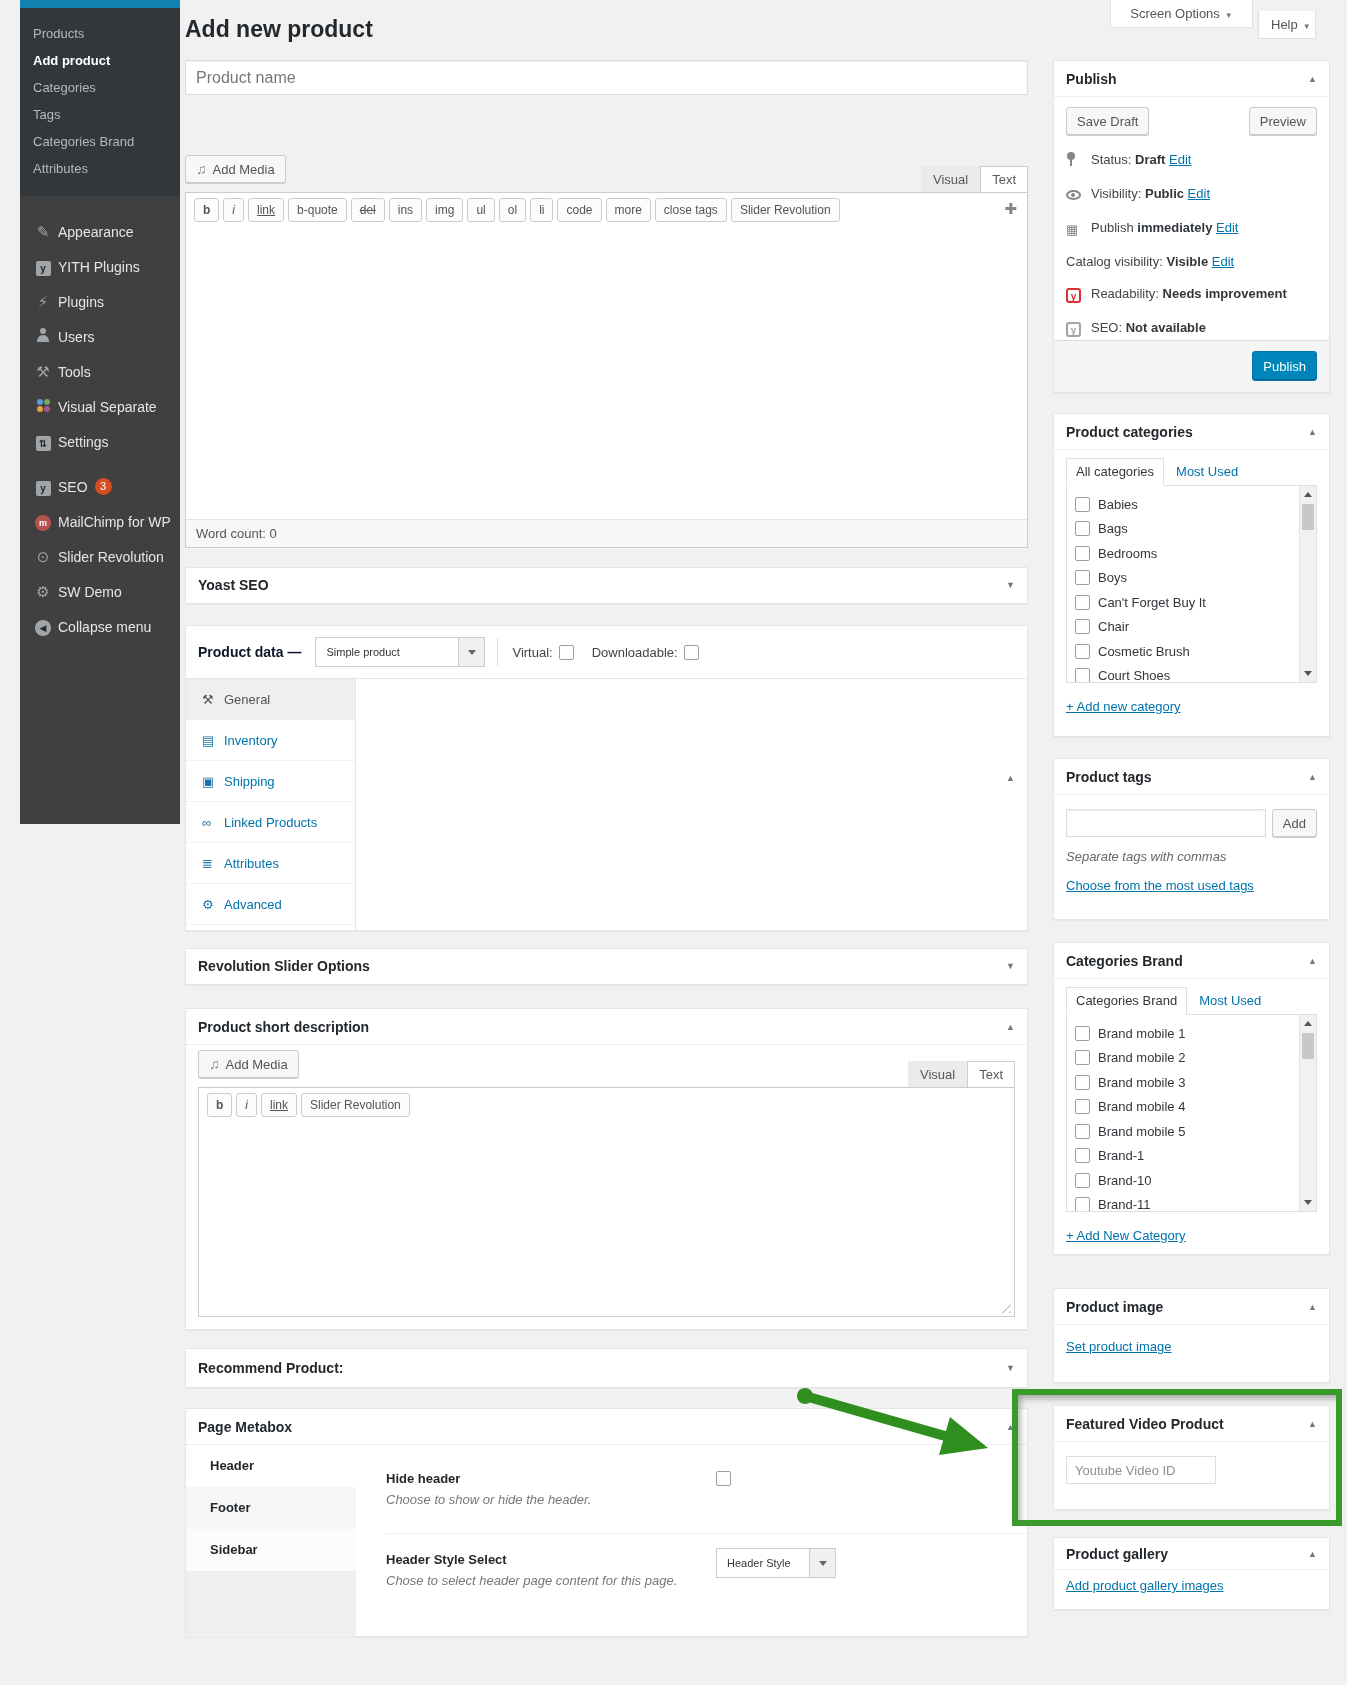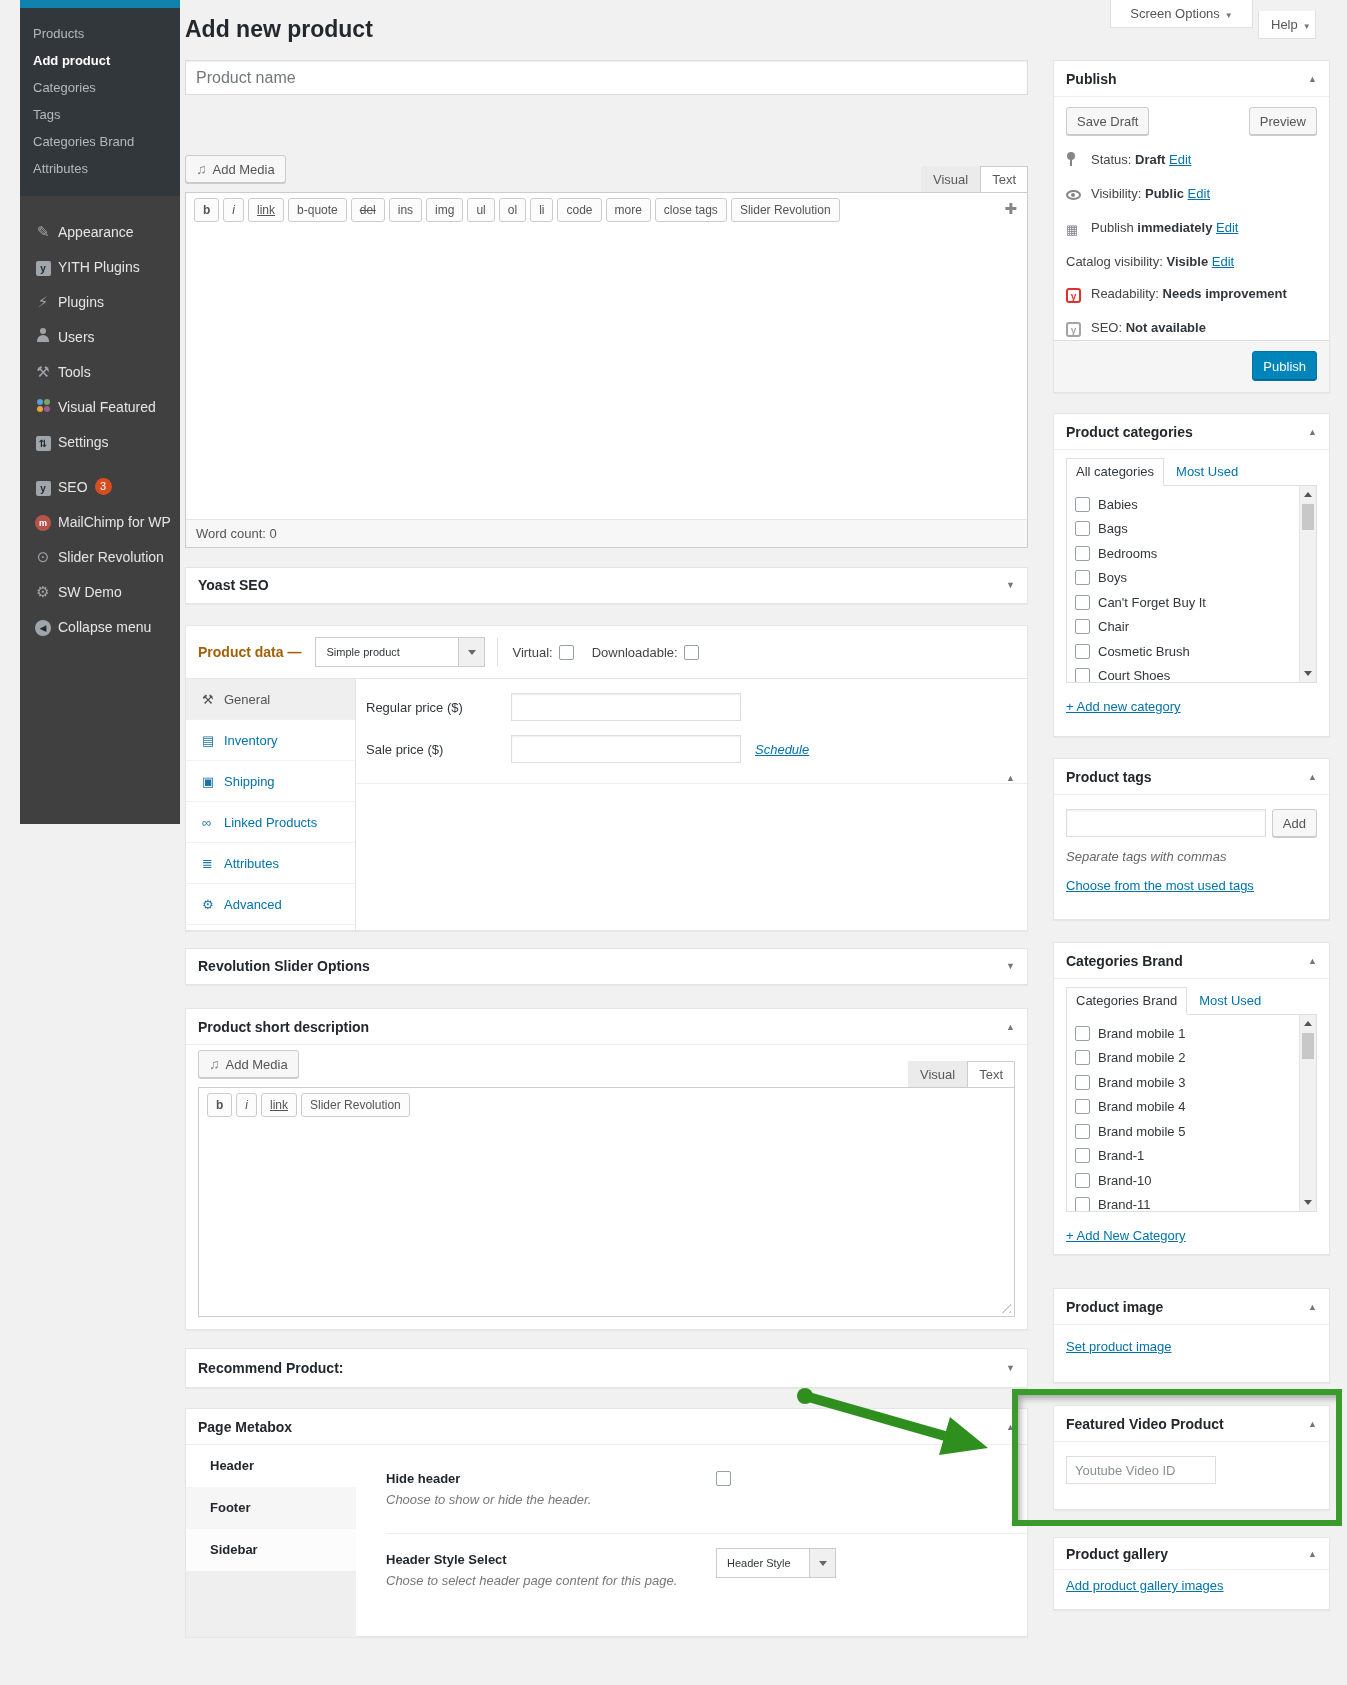--- a/index.html
+++ b/index.html
@@ -59,21 +59,21 @@
   .qt-b { font-weight:bold; } .qt-i { font-style:italic; } .qt-link { text-decoration:underline; } .qt-del { text-decoration:line-through; }
   .expand-icon { position:absolute; right:10px; top:7px; color:#82878c; font-size:15px; cursor:pointer; }
   .ed-area { position:relative; background:#fff; }
   .wordcount { height:28px; line-height:28px; padding:0 10px; background:#f7f7f7; border-top:1px solid #e5e5e5; color:#555; font-size:13px; }
   .resize-handle { position:absolute; right:3px; bottom:3px; width:12px; height:12px;
     background:repeating-linear-gradient(135deg,#ccc 0 2px,transparent 2px 5px);
     clip-path:polygon(100% 0,100% 100%,0 100%); }
 
   
   .pd-headrow { display:flex; align-items:center; height:52px; padding:0 12px; font-size:13px; }
-  .pd-title { font-size:14px; font-weight:600; color:#a16207; margin-right:14px; }
+  .pd-title { font-size:14px; font-weight:600; color:#0f172a; margin-right:14px; }
   .wpselect { display:inline-flex; align-items:center; border:1px solid #ccc; background:#fff; height:30px; position:relative; padding:0 34px 0 10px; font-size:11px; color:#32373c; cursor:pointer; }
   .sel-arrow { position:absolute; right:0; top:0; bottom:0; width:26px; background:#f0f0f0; border-left:1px solid #ccc; display:flex; align-items:center; justify-content:center; }
   .sel-arrow::after { content:""; border-left:4px solid transparent; border-right:4px solid transparent; border-top:5px solid #666; }
   .vdiv { width:1px; height:28px; background:#ddd; margin:0 14px 0 12px; }
   .cb { display:inline-block; width:15px; height:15px; border:1px solid #9a9fa4; background:#fff; border-radius:2px; vertical-align:-3px; cursor:pointer; flex:0 0 15px; }
   .pd-body { display:flex; border-top:1px solid #e5e5e5; min-height:253px; }
   .pd-tabs { width:170px; border-right:1px solid #e5e5e5; }
   .pd-tab { display:flex; align-items:center; height:41px; padding-left:16px; border-bottom:1px solid #f1f1f1; color:#0073aa; cursor:pointer; background:#fff; }
   .pd-tab .ti { width:22px; color:#1e73a8; font-size:13px; }
   .pd-tab.active { background:#efefef; color:#555; }
@@ -167,21 +167,21 @@
   <div class="mmi">
     <span class="mi"><span class="person-icon"></span></span>
     <span>Users</span>
   </div>
   <div class="mmi">
     <span class="mi">⚒</span>
     <span>Tools</span>
   </div>
   <div class="mmi">
     <span class="mi"><span class="vc-icon"></span></span>
-    <span>Visual Featured</span>
+    <span>Visual Separate</span>
   </div>
   <div class="mmi">
     <span class="mi"><span class="boxicon">⇅</span></span>
     <span>Settings</span>
   </div>
   <div class="sep"></div>
   <div class="mmi">
     <span class="mi"><span class="boxicon">y</span></span>
     <span>SEO</span>
     <span class="badge">3</span>
@@ -292,33 +292,20 @@
       </div>
       <div class="pd-tab">
         <span class="ti">≣</span>
           <span>Attributes</span>
       </div>
       <div class="pd-tab">
         <span class="ti">⚙</span>
           <span>Advanced</span>
       </div>
     </div>
-    <div class="pd-content">
-      <div class="pd-rows">
-        <div class="price-row">
-          <label>Regular price ($)</label>
-          <input class="price-input" style="">
-        </div>
-        <div class="price-row">
-          <label>Sale price ($)</label>
-          <input class="price-input" style="">
-          <a class="schedule">Schedule</a>
-        </div>
-      </div>
-    </div>
   </div>
 </div>
 
 <div class="postbox" style="left:185px;top:948px;width:843px;height:37px;">
   <div class="pb-head" style="height:35px;line-height:35px;">
     <span>Revolution Slider Options</span>
     <span class="toggle">▼</span>
   </div>
 </div>
 

